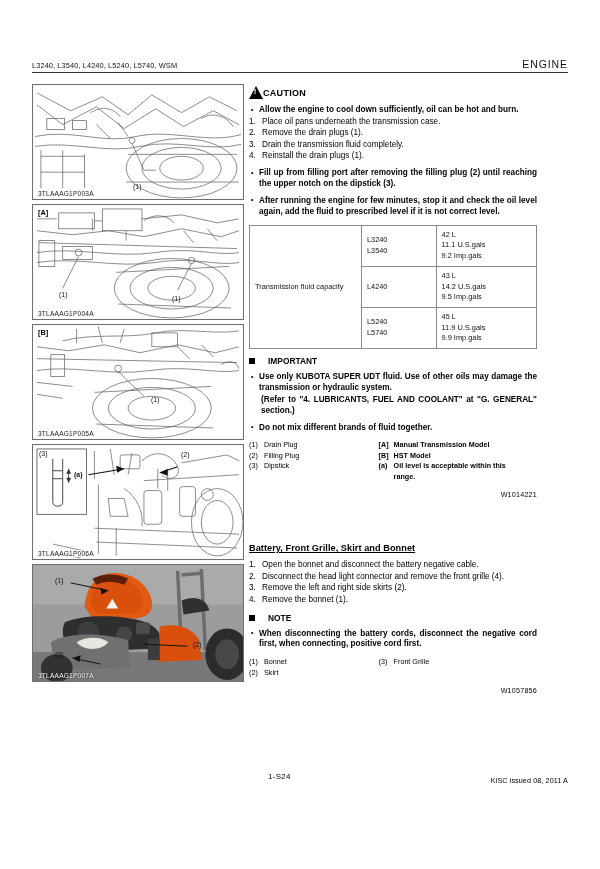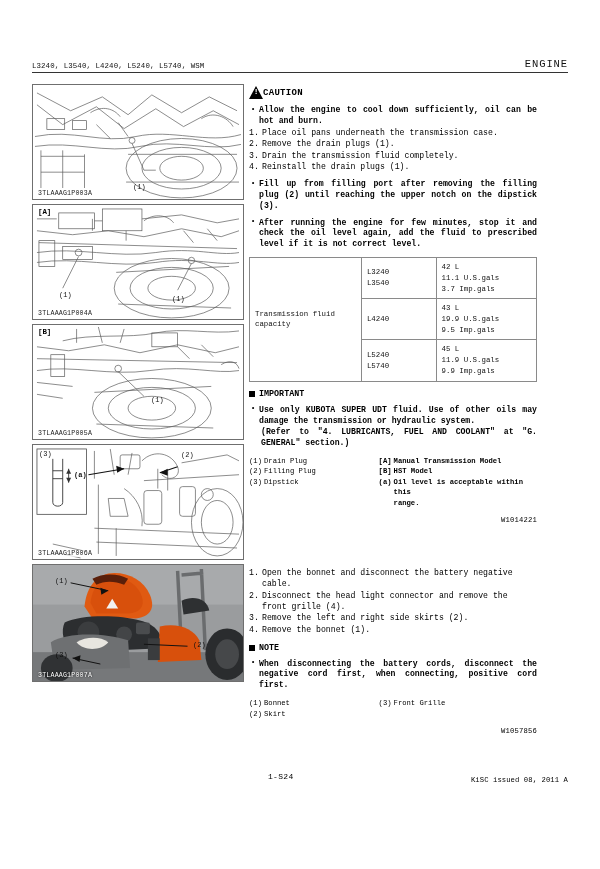--- a/index.html
+++ b/index.html
@@ -5,21 +5,21 @@
   * { box-sizing: border-box; }
   html, body { margin: 0; padding: 0; }
   body {
     width: 600px; height: 869px;
     background: #ffffff;
     font-family: "Liberation Sans", sans-serif;
     color: #000;
     position: relative;
     overflow: hidden;
   }
-  .page { position: absolute; left: 0; top: 0; width: 600px; height: 869px; font-family: Liberation Mono, monospace; }
+  .page { position: absolute; left: 0; top: 0; width: 600px; height: 869px; }
 
   
   .hdr { position: absolute; left: 32px; top: 58px; width: 536px; }
   .hdr-row { display: flex; justify-content: space-between; align-items: flex-end; }
   .hdr-models { font-size: 7.4px; letter-spacing: .1px; color: #111; }
   .hdr-sec { font-size: 10.5px; letter-spacing: .9px; color: #111; }
   .hdr-rule { border-bottom: 1px solid #333; margin-top: 2px; }
 
   
   .colL { position: absolute; left: 32px; top: 84px; width: 212px; }
@@ -54,21 +54,21 @@
     text-align: justify;
     margin-top: 6px;
   }
   li.bullet::before { content: "\2022"; position: absolute; left: 2px; top: -.5px; font-size: 7px; }
   li.num {
     font-size: 8.2px; line-height: 1.34; padding-left: 13px;
     position: relative; margin-bottom: .5px;
   }
   li.num > .marker { position: absolute; left: 0; top: 0; }
   .sub { font-size: 8.2px; font-weight: bold; margin: 3px 0 2px 0; }
-  .sqr-head { font-size: 8.4px; font-weight: bold; margin: 7px 0 2px 0; display: flex; align-items: center; gap: 4px; }
+  .sqr-head { font-size: 8.4px; font-weight: bold; margin: 7px 0 2px 0; display: flex; align-items: center; gap: 13px; }
   .sqr { width: 6px; height: 6px; background: #000; display: inline-block; }
   .indent2 { font-size: 8.2px; font-weight: bold; line-height: 1.32; padding-left: 12px; text-align: justify; }
 
   
   table.spec { border-collapse: collapse; width: 100%; margin: 7px 0 4px 0; }
   table.spec td {
     border: 1px solid #8a8a8a; font-size: 7.4px; line-height: 1.45;
     padding: 4px 5px; vertical-align: middle; color: #111;
   }
   td.c1 { width: 39%; }
@@ -308,30 +308,30 @@
       <tbody>
           <tr>
         <td class="c1" rowspan="3">Transmission fluid capacity</td>
         <td class="c2">
           <div>L3240</div>
           <div>L3540</div>
         </td>
         <td class="c3">
           <div>42 L</div>
           <div>11.1 U.S.gals</div>
-          <div>3.7 Imp.gals</div>
+          <div>9.2 Imp.gals</div>
         </td>
       </tr>
       <tr>
         <td class="c2">
           <div>L4240</div>
         </td>
         <td class="c3">
           <div>43 L</div>
-          <div>19.9 U.S.gals</div>
+          <div>14.2 U.S.gals</div>
           <div>9.5 Imp.gals</div>
         </td>
       </tr>
       <tr>
         <td class="c2">
           <div>L5240</div>
           <div>L5740</div>
         </td>
         <td class="c3">
           <div>45 L</div>
@@ -343,20 +343,23 @@
       </table>
 
     <div class="sqr-head">
       <span class="sqr"></span>
       <span>IMPORTANT</span>
     </div>
     <ul class="b">
       <li class="bullet">Use only KUBOTA SUPER UDT fluid.  Use of other oils may damage the transmission or hydraulic system.</li>
     </ul>
     <div class="indent2">(Refer to "4. LUBRICANTS, FUEL AND COOLANT" at "G. GENERAL" section.)</div>
+    <ul class="b">
+      <li class="bullet">Do not mix different brands of fluid together.</li>
+    </ul>
 
     <div class="legend">
       <div class="lc1">
         <div class="lrow">
             <span class="lk">(1)</span>
             <span>Drain Plug</span>
           </div>
         <div class="lrow">
             <span class="lk">(2)</span>
             <span>Filling Plug</span>
@@ -380,20 +383,21 @@
             <span>Oil level is acceptable within this</span>
           </div>
         <div class="cont legend-b">range.</div>
       </div>
     </div>
 
     <div class="wcode">W1014221</div>
 
     <div style="height:44px;"></div>
 
+    <h2 class="h2">Battery, Front Grille, Skirt and Bonnet</h2>
 
     <ol class="n">
       <li class="num"><span class="marker">1.</span><span>Open the bonnet and disconnect the battery negative cable.</span></li>
       <li class="num"><span class="marker">2.</span><span>Disconnect the head light connector and remove the front grille (4).</span></li>
       <li class="num"><span class="marker">3.</span><span>Remove the left and right side skirts (2).</span></li>
       <li class="num"><span class="marker">4.</span><span>Remove the bonnet (1).</span></li>
     </ol>
 
     <div class="sqr-head">
       <span class="sqr"></span>

